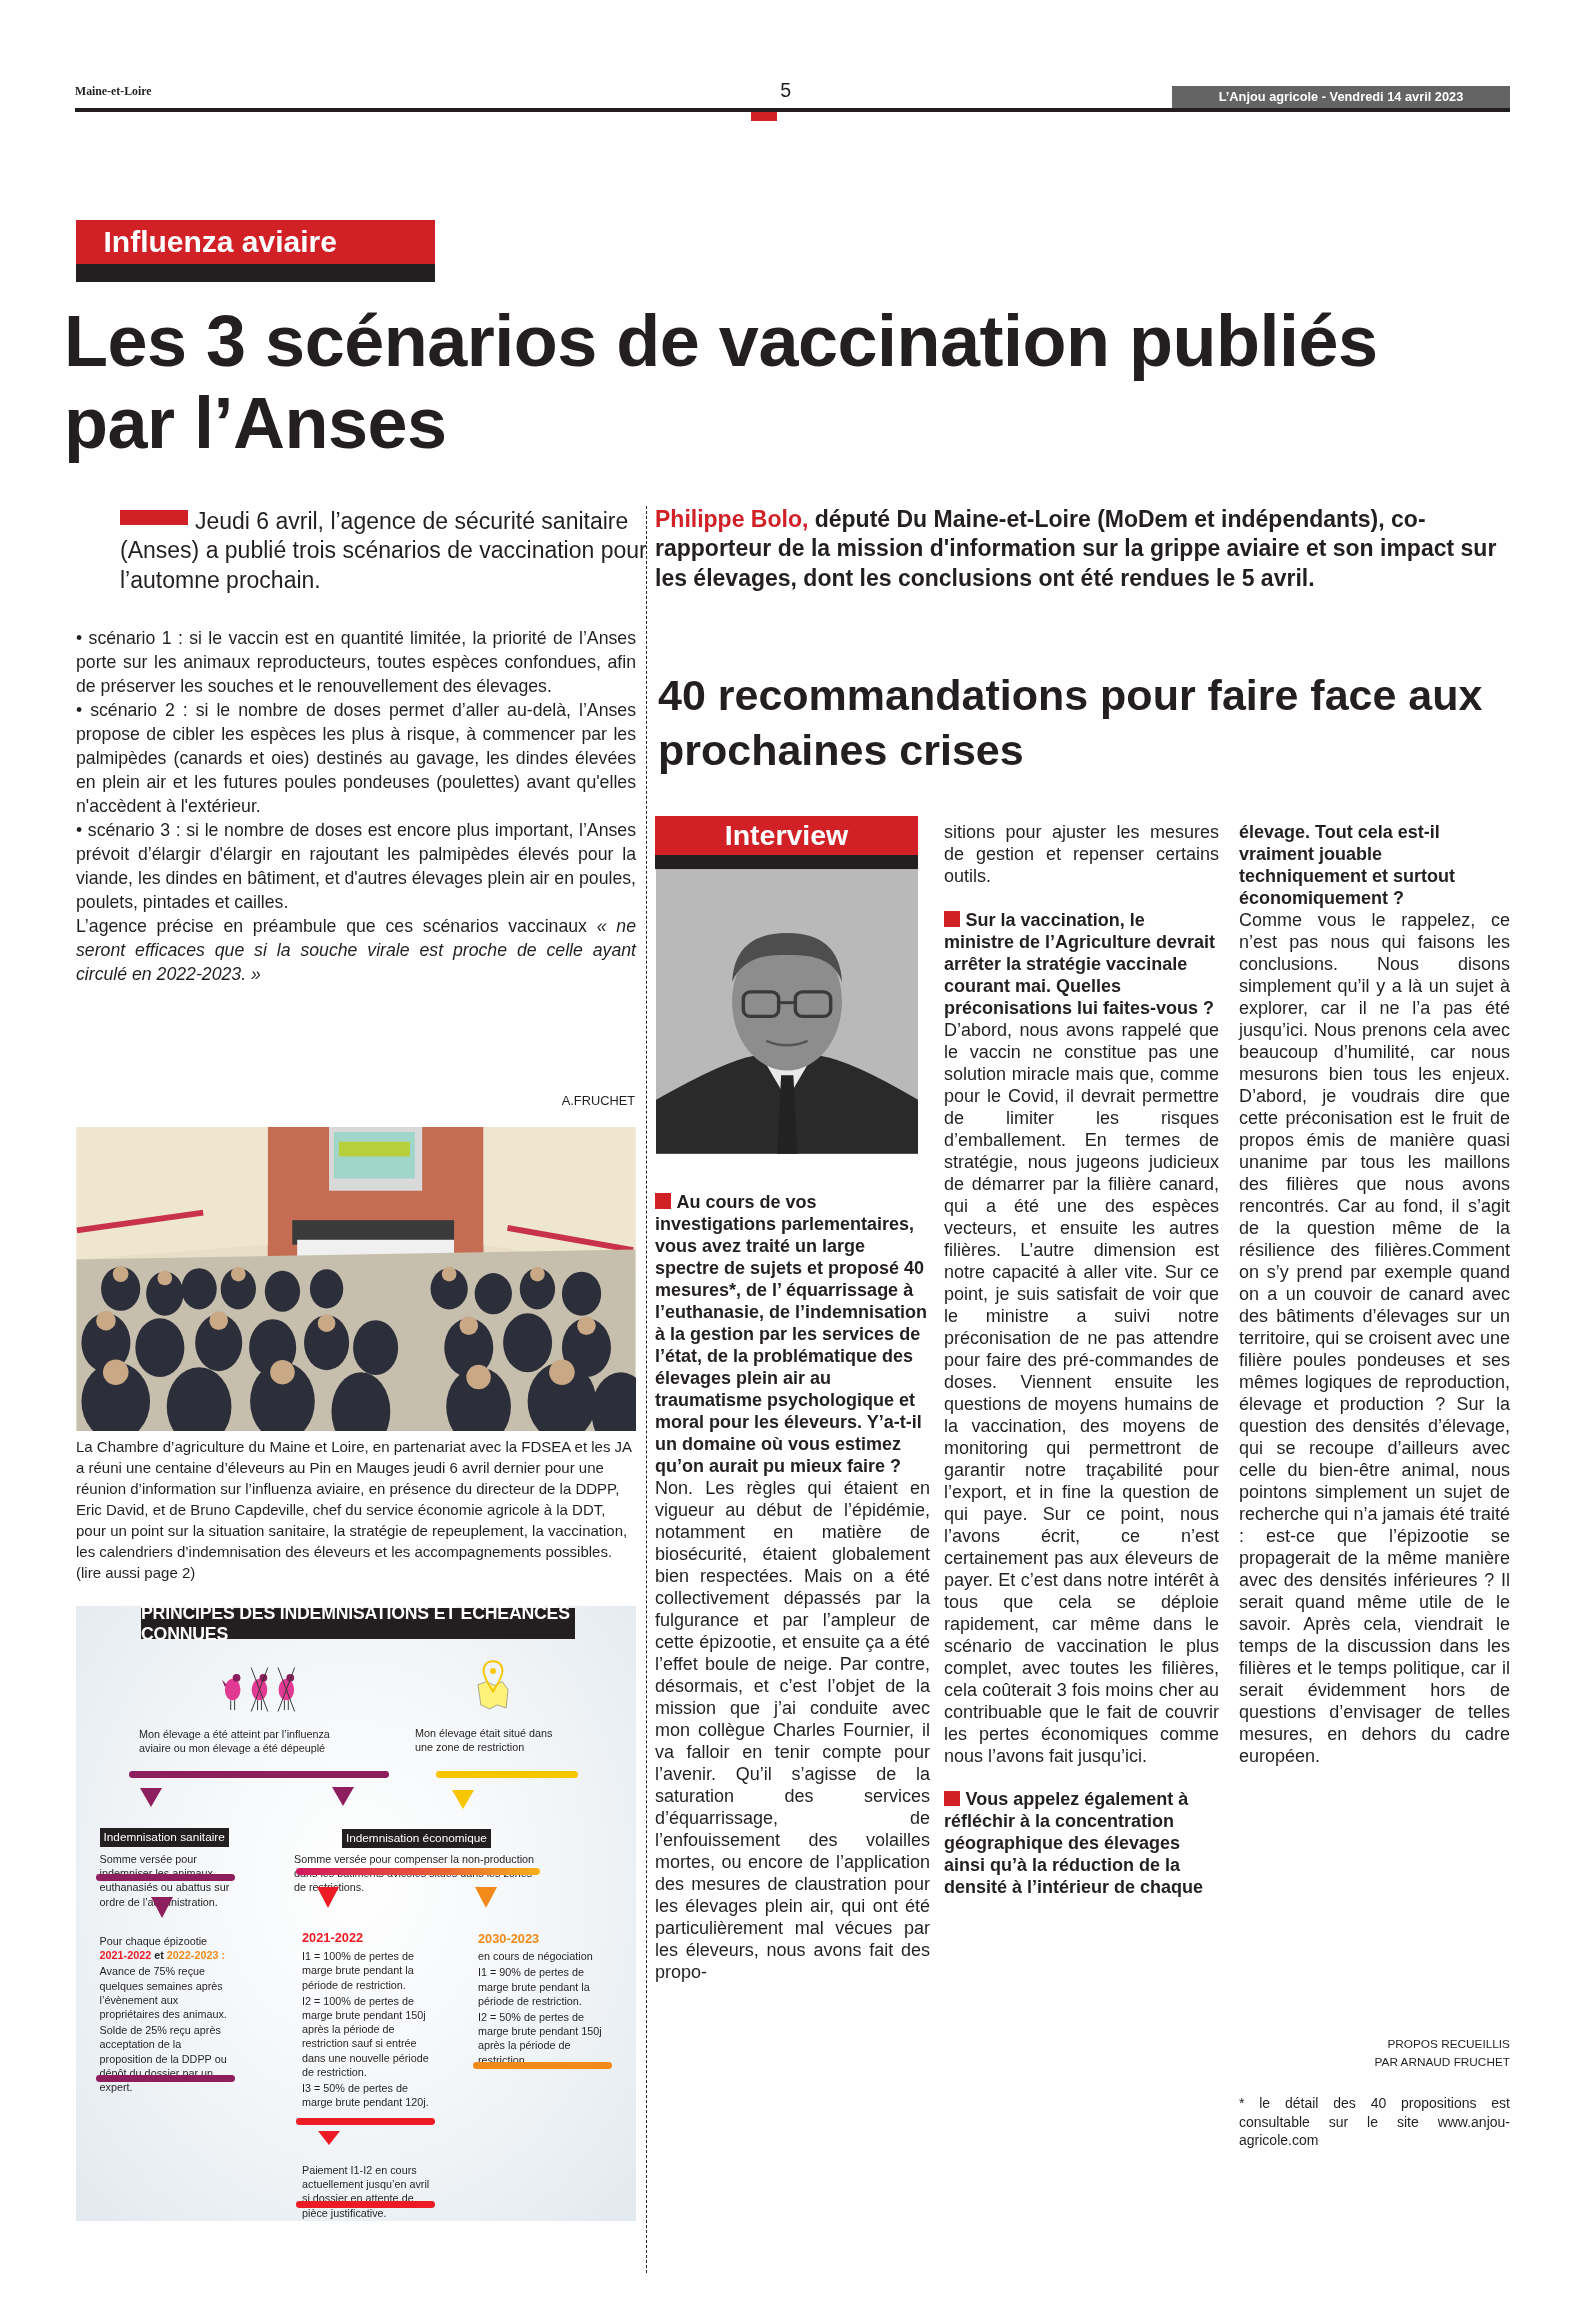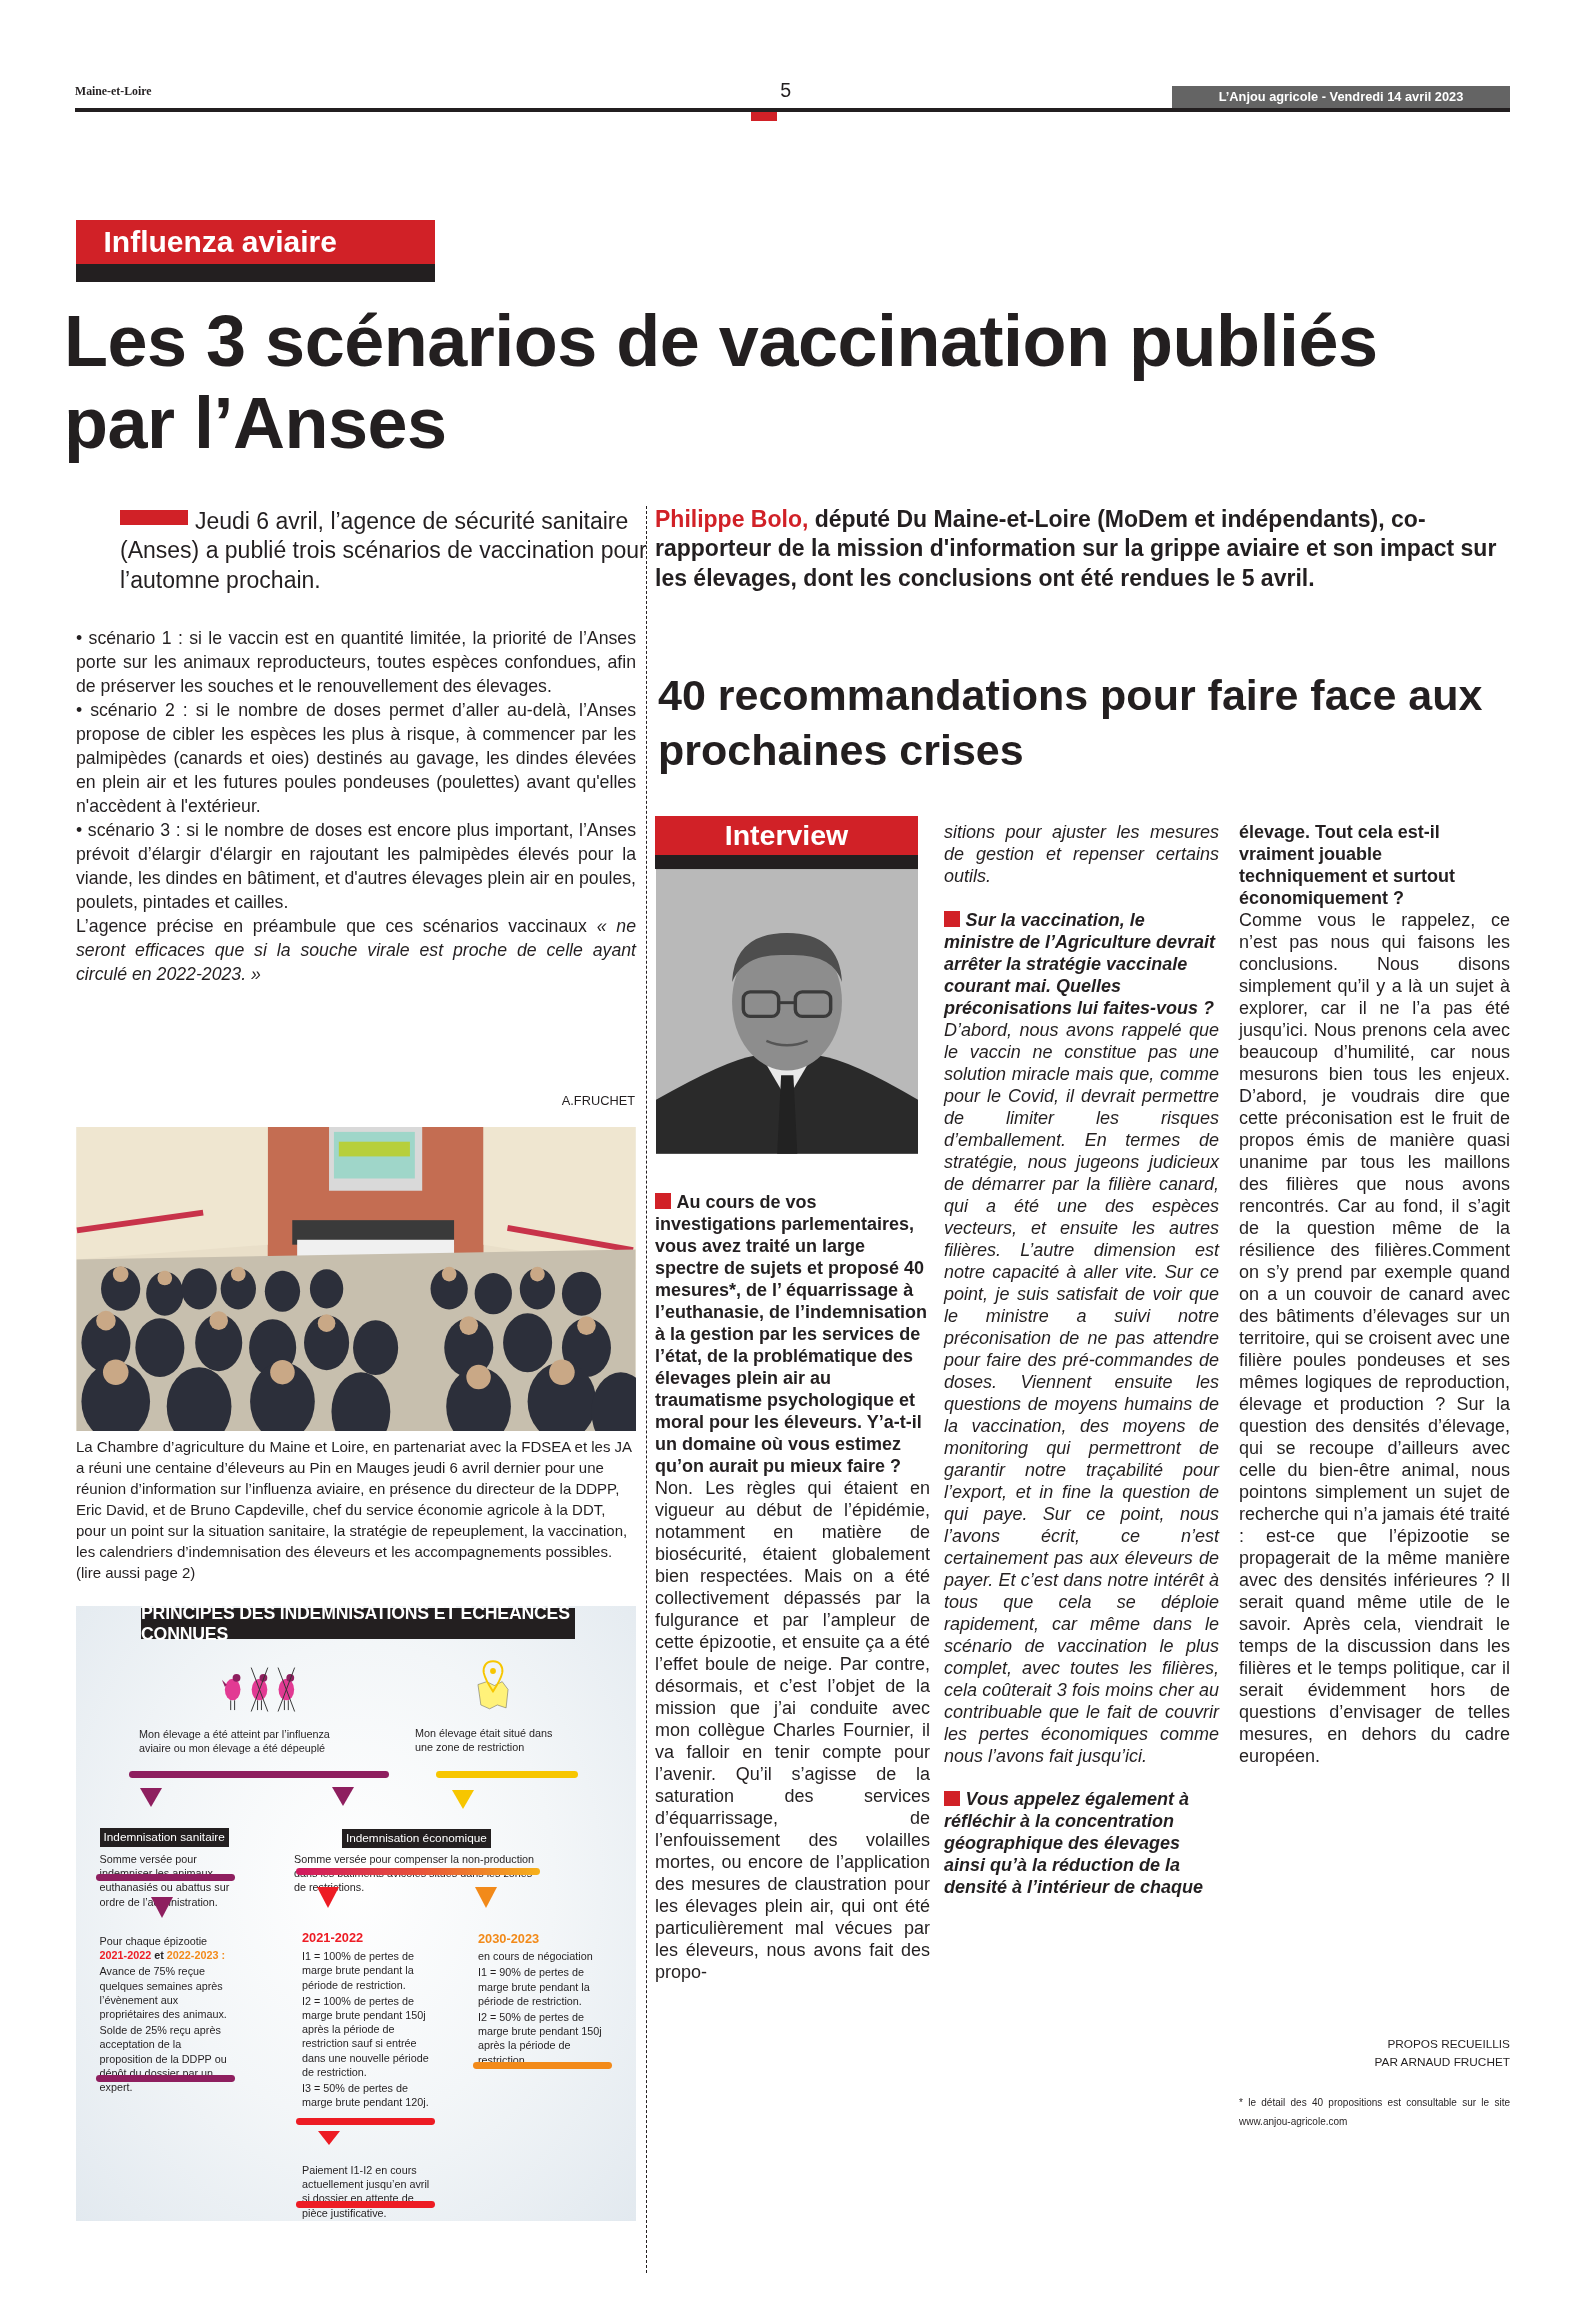--- a/index.html
+++ b/index.html
@@ -52,24 +52,24 @@
   #interview-tag .red { height: 39px; background: #d12127; color: #fff; font-size: 28.5px; font-weight: bold; display: flex; align-items: center; justify-content: center; }
   #interview-tag .blk { height: 13.7px; background: #231f20; }
   #portrait { left: 656px; top: 869px; width: 262px; height: 285px; overflow: hidden; background: linear-gradient(#9a9a9a, #d4d4d4); }
 
   .col { position: absolute; font-size: 18px; line-height: 22px; text-align: justify; }
   .col .q { font-weight: bold; text-align: left; display: block; }
   .col .qmark { display: inline-block; width: 15.7px; height: 15.7px; background: #d12127; margin-right: 5.9px; vertical-align: -1px; }
   .col p { margin: 0; }
   .col .gap { height: 21.6px; }
   #col1 { left: 655px; top: 1191px; width: 275px; }
-  #col2 { left: 944px; top: 821px; width: 275px; font-style: italic; }
+  #col2 { left: 944px; top: 821px; width: 275px; }
   #col3 { left: 1239px; top: 821px; width: 271px; }
   #credit-right { left: 1276px; top: 2036px; width: 234px; text-align: right; font-size: 11.8px; line-height: 17.7px; }
-  #footnote { left: 1239px; top: 2094px; width: 271px; font-size: 10px; line-height: 18.7px; text-align: justify; }
+  #footnote { left: 1239px; top: 2094px; width: 271px; font-size: 14px; line-height: 18.7px; text-align: justify; }
 </style>
 </head>
 <body>
 
 <div id="hdr-left" class="abs">Maine-et-Loire</div>
 <div id="hdr-page" class="abs">5</div>
 <div id="hdr-right" class="abs">L’Anjou agricole - Vendredi 14 avril 2023</div>
 <div id="hdr-rule" class="abs"></div>
 <div id="hdr-tick" class="abs"></div>
 

